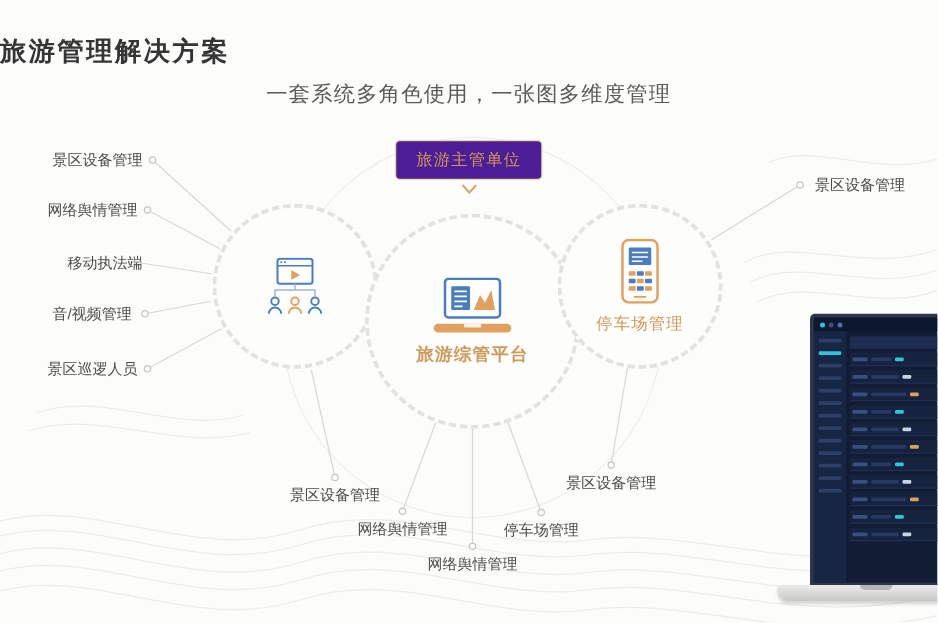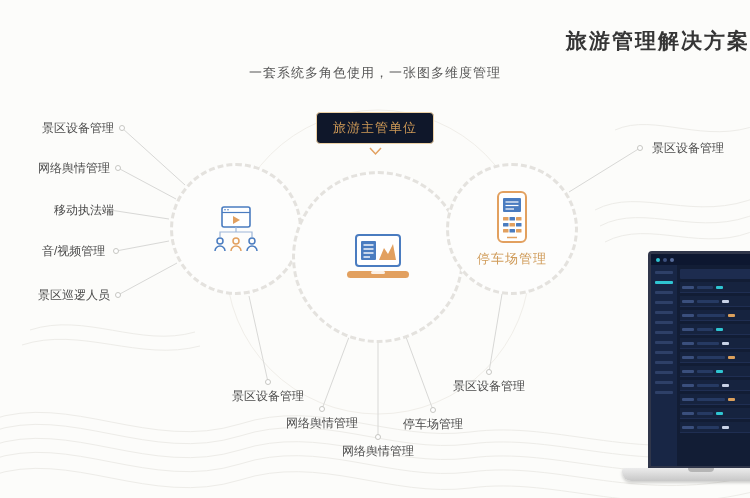--- a/index.html
+++ b/index.html
@@ -2,23 +2,23 @@
 <html><head>
 <meta charset="utf-8">
 <style>
   *{margin:0;padding:0;box-sizing:border-box}
   html,body{width:750px;height:498px}
   body{font-family:"Liberation Sans","DejaVu Sans",sans-serif;background:#ffffff}
   .stage{position:relative;width:750px;height:498px;overflow:hidden;background:#fcfcfa}
   .bg-svg,.overlay-svg{position:absolute;left:0;top:0;width:750px;height:498px}
   .bg-svg{z-index:0}
   .overlay-svg{z-index:1;pointer-events:none}
-  .title{position:absolute;top:27px;left:0;width:100%;text-align:right;font-size:21px;font-weight:bold;color:#353535;letter-spacing:2px;z-index:3}
-  .subtitle{position:absolute;top:64px;left:0;width:100%;text-align:center;font-size:13px;color:#595959;letter-spacing:1px;z-index:3}
-  .authority{position:absolute;left:375px;top:112px;transform:translateX(-50%);background:#0f172a;border:1px solid #ecd0a4;border-radius:4px;padding:6px 16px;font-size:13px;color:#cf9a57;letter-spacing:1px;z-index:3;white-space:nowrap}
+  .title{position:absolute;top:27px;left:0;width:100%;text-align:left;font-size:21px;font-weight:bold;color:#353535;letter-spacing:2px;z-index:3}
+  .subtitle{position:absolute;top:64px;left:0;width:100%;text-align:center;font-size:17px;color:#595959;letter-spacing:1px;z-index:3}
+  .authority{position:absolute;left:375px;top:112px;transform:translateX(-50%);background:#4c1d95;border:1px solid #ecd0a4;border-radius:4px;padding:6px 16px;font-size:13px;color:#cf9a57;letter-spacing:1px;z-index:3;white-space:nowrap}
   .chevron{position:absolute;left:369px;top:147px;z-index:3}
   .circle{position:absolute;border:3px dashed #e4e2de;border-radius:50%;background:#fdfdfc;display:flex;flex-direction:column;align-items:center;justify-content:center;z-index:2}
   .circle-left{left:170px;top:163px;width:132px;height:132px}
   .circle-center{left:292px;top:171px;width:172px;height:172px}
   .circle-right{left:446px;top:163px;width:132px;height:132px}
   .node-label{color:#cf9a57;font-size:13px;margin-top:7px;letter-spacing:1px;white-space:nowrap}
   .circle-center .node-label{font-size:14px;font-weight:bold}
   .side-label{position:absolute;font-size:12px;color:#4c4c4c;z-index:3;white-space:nowrap;line-height:12px}
   .bottom-label{position:absolute;font-size:12px;color:#4c4c4c;z-index:3;transform:translateX(-50%);white-space:nowrap;line-height:12px}
   
@@ -128,20 +128,21 @@
       <g stroke="#fff" stroke-width="1.4">
         <line x1="18.5" y1="11" x2="28.5" y2="11"></line>
         <line x1="18.5" y1="15" x2="28.5" y2="15"></line>
         <line x1="18.5" y1="19" x2="28.5" y2="19"></line>
         <line x1="18.5" y1="23" x2="25" y2="23"></line>
       </g>
       <path d="M34,26 L39,14 L43,20 L48,10 L51,26 Z" fill="#e2a05f"></path>
       <rect x="2" y="37" width="62" height="7" rx="3.5" fill="#e2a05f"></rect>
       <rect x="26" y="37" width="14" height="3" rx="1.5" fill="#fff" opacity="0.85"></rect>
     </svg>
+    <div class="node-label">旅游综管平台</div>
   </div>
 
   <div class="circle circle-right">
     <svg width="36" height="52" viewBox="0 0 36 52">
       <rect x="4" y="1" width="28" height="50" rx="5" fill="#fff" stroke="#e2a05f" stroke-width="2"></rect>
       <rect x="9" y="7" width="18" height="14" rx="1" fill="#4a7cc0"></rect>
       <g stroke="#fff" stroke-width="1.2">
         <line x1="11.5" y1="11" x2="24.5" y2="11"></line>
         <line x1="11.5" y1="14.5" x2="24.5" y2="14.5"></line>
         <line x1="11.5" y1="18" x2="20" y2="18"></line>

